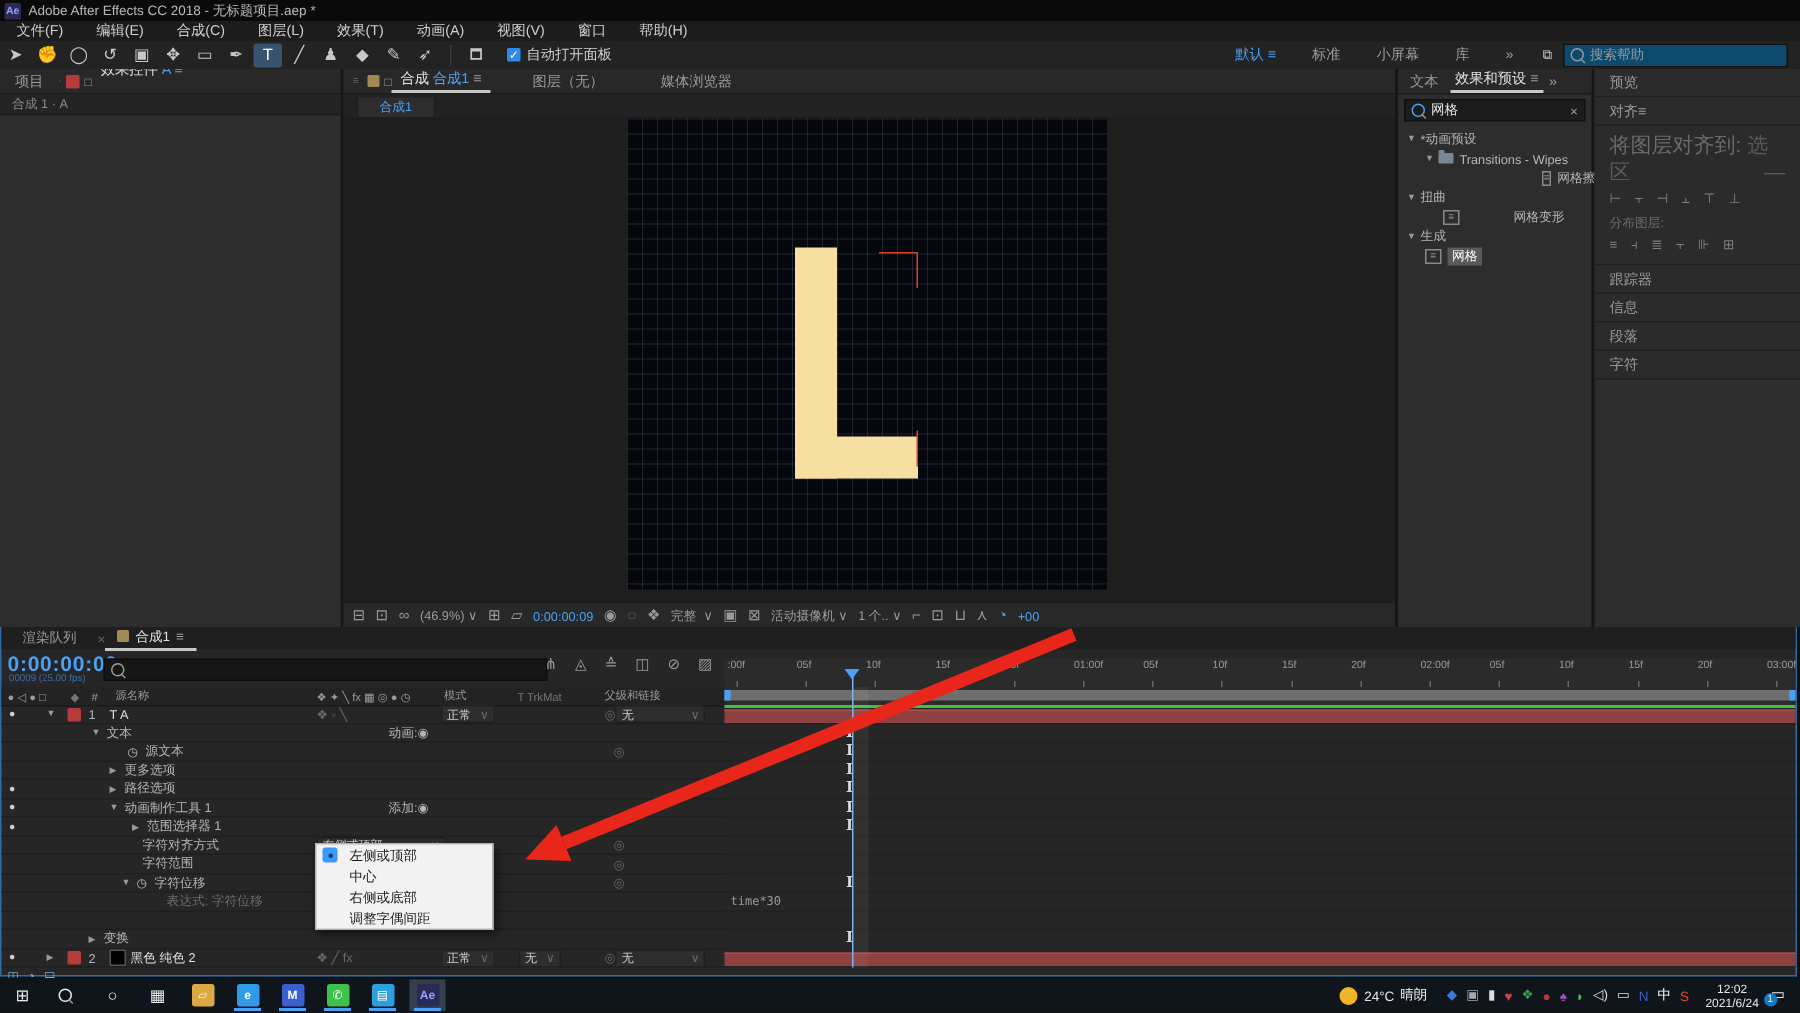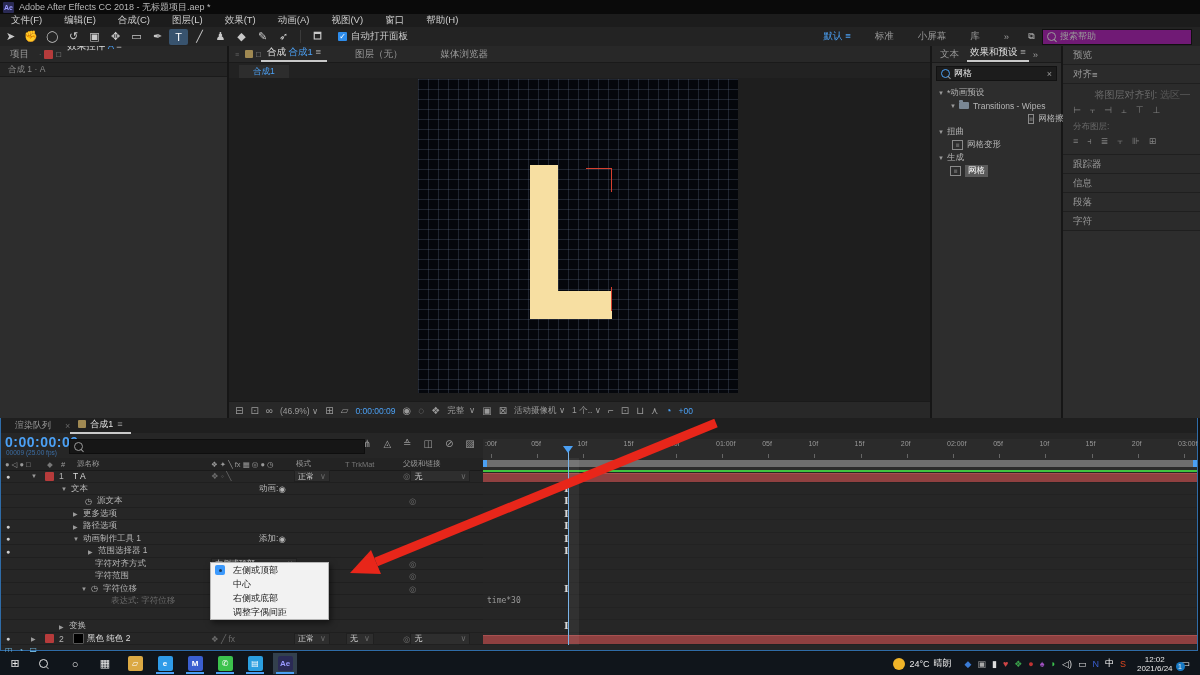--- a/index.html
+++ b/index.html
@@ -124,21 +124,21 @@
   <span style="font-size:9.5px;color:#cfcfcf;">自动打开面板</span>
   <span style="flex:1;"></span>
   <span id="ws-holder" class="row">
       <span class="ws-tab active">默认 ≡</span>
       <span class="ws-tab">标准</span>
       <span class="ws-tab">小屏幕</span>
       <span class="ws-tab">库</span>
     </span>
   <span class="ws-tab">»</span>
   <span class="tool" style="font-size:9px;">⧉</span>
-  <span class="row" style="width:140px;height:14px;background:#701a75;border:1px solid #101010;margin-right:8px;padding:0 4px;">
+  <span class="row" style="width:140px;height:14px;background:#0c4a6e;border:1px solid #101010;margin-right:8px;padding:0 4px;">
     <span class="mag"></span>
     <span style="font-size:9px;color:#9a9a9a;">搜索帮助</span>
   </span>
 </div>
 
 <div class="panel" style="left:0;top:46px;width:227px;height:372px;border-right:2px solid #161616;">
   <div class="phead">
     <span style="padding:0 10px;">项目</span>
     <span style="color:#666;font-size:7px;">·</span>
     <span class="lblsq" style="background:#b63b3b;margin:0 3px;"></span>
@@ -230,21 +230,21 @@
         <span>Transitions - Wipes</span>
       </div>
       <div class="tree-item" style="padding-left: 52px; margin-left: 44px;">
         <span class="fx-chip">≣</span>
         <span>网格擦除</span>
       </div>
       <div class="tree-item" style="padding-left: 6px;">
         <span class="twirl">▼</span>
         <span>扭曲</span>
       </div>
-      <div class="tree-item" style="padding-left: 20px;">
+      <div class="tree-item" style="padding-left: 30px; gap: 32px;">
         <span class="fx-chip">≣</span>
         <span>网格变形</span>
       </div>
       <div class="tree-item" style="padding-left: 6px;">
         <span class="twirl">▼</span>
         <span>生成</span>
       </div>
       <div class="tree-item" style="padding-left: 18px;">
         <span class="fx-chip">≣</span>
         <span class="sel">网格</span>
@@ -254,21 +254,21 @@
 
 <div class="panel" style="left:1063px;top:46px;width:137px;height:372px;">
   <div class="collapsed-head">
       <span>预览</span>
     </div>
   <div class="collapsed-head" style="justify-content:flex-start;padding-right:8px;">
     <span>对齐</span>
       <span>≡</span>
   </div>
   <div style="padding:4px 0;border-bottom:1px solid #1f1f1f;background:#2b2b2b;">
-    <div style="padding:0 10px;font-size:10px;text-align:right;" class="dim">
+    <div style="padding:0 10px;font-size:14px;" class="dim">
       <span>将图层对齐到:</span>
       <span style="color:#5a5a5a;">选区</span>
       <span style="float:right;color:#5a5a5a;">—</span>
     </div>
     <div class="align-icons" id="align-icons">
         <span>⊢</span>
         <span>⫟</span>
         <span>⊣</span>
         <span>⫠</span>
         <span>⊤</span>

